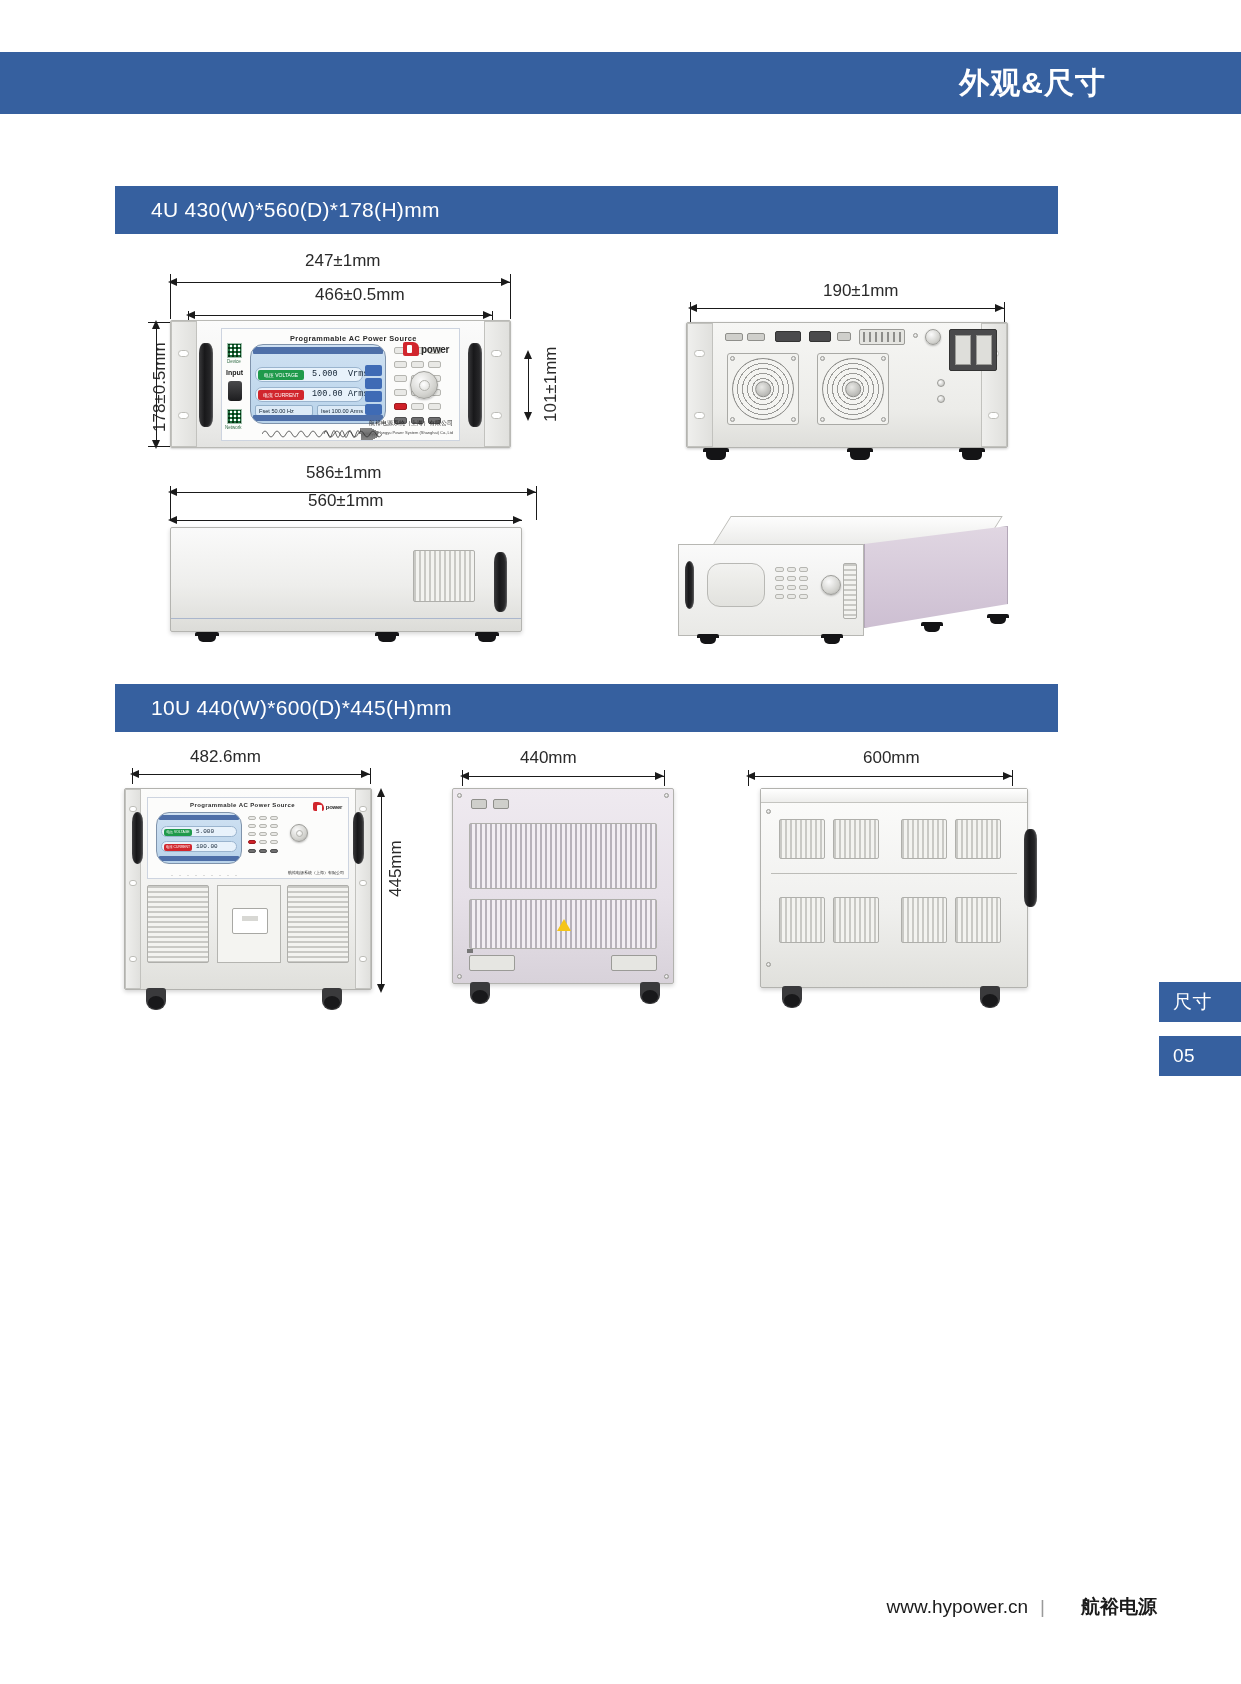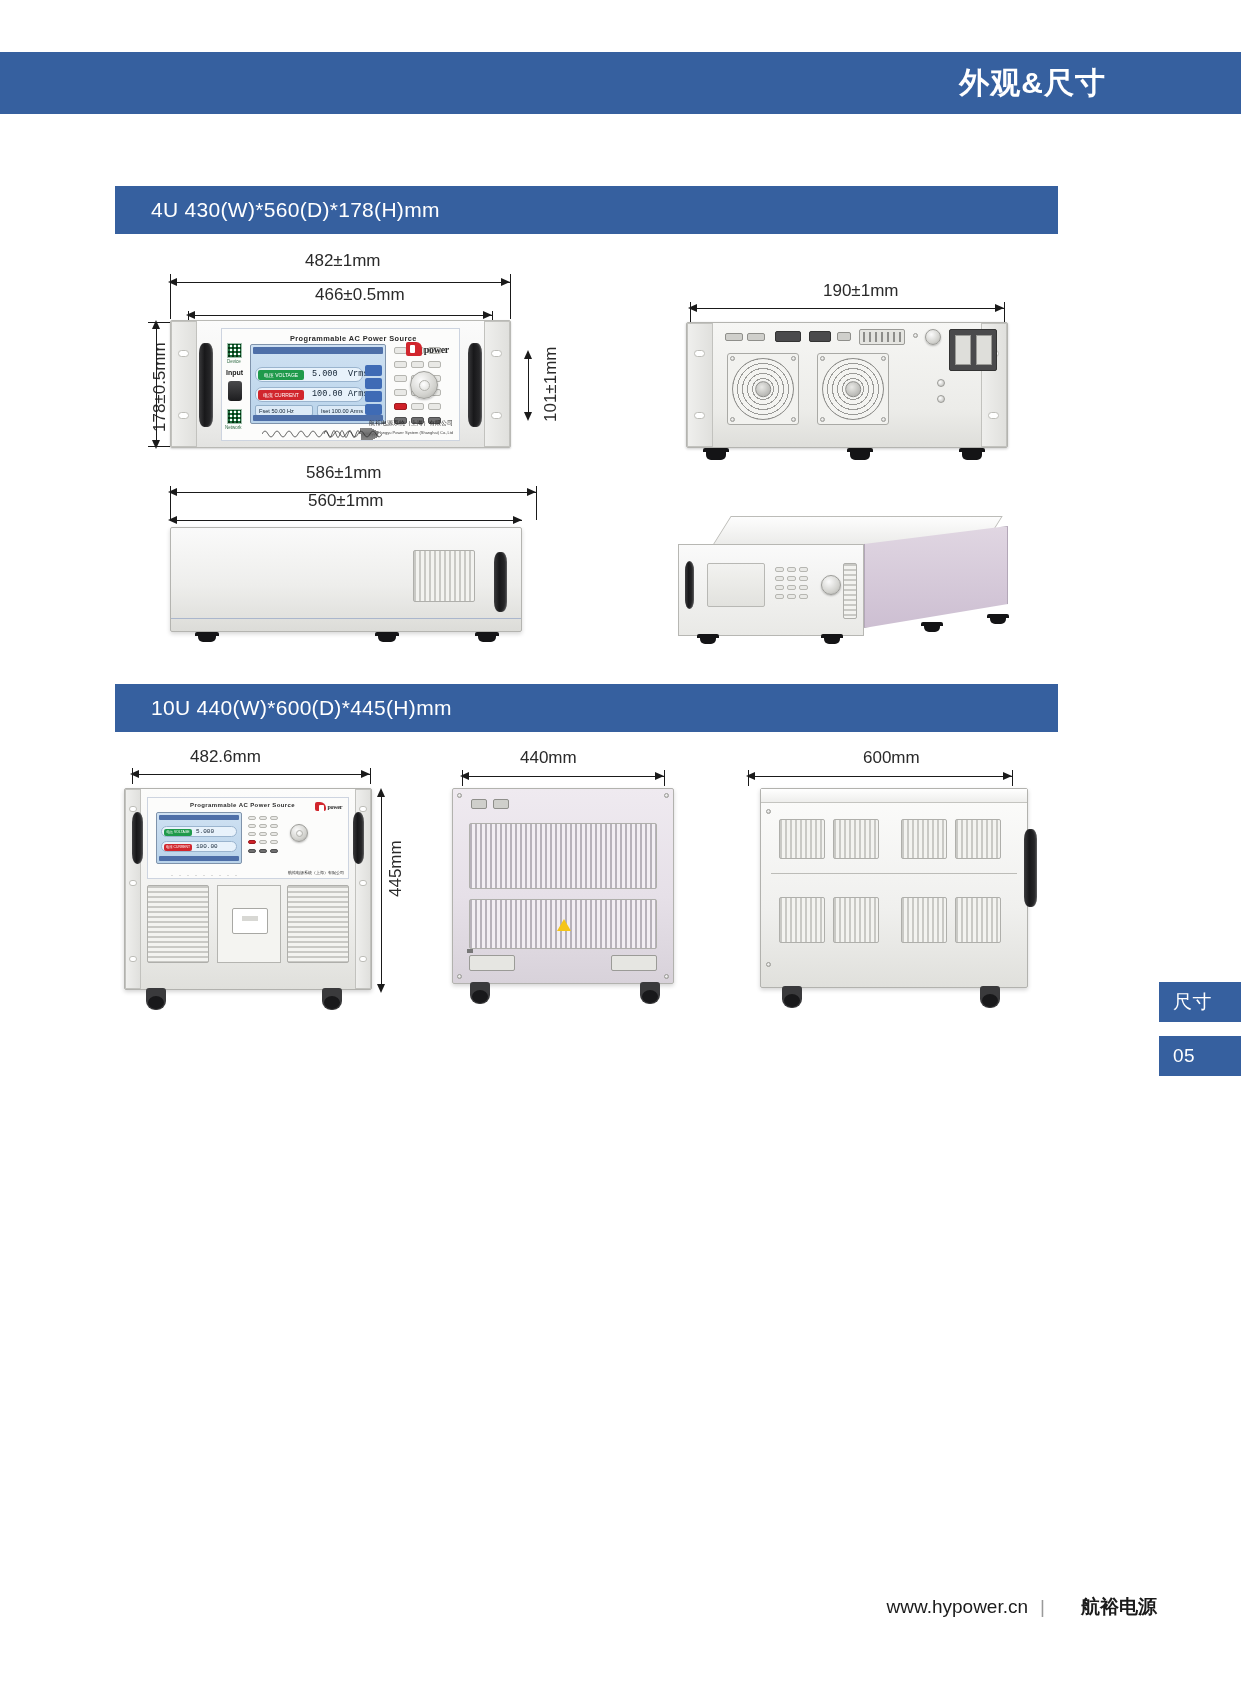--- a/index.html
+++ b/index.html
@@ -134,21 +134,21 @@
     font-size: 7.4px;
     font-weight: bold;
     color: #2b2b2b;
     letter-spacing: .4px;
     white-space: nowrap;
   }
   .lcd {
     position: absolute;
     background: linear-gradient(180deg,#cfe1f2,#b9d3ea);
     border: 1px solid #7f93ab;
-    border-radius: 2px;
+    border-radius: 13px;
     overflow: hidden;
   }
   .lcd-topbar {
     position: absolute;
     left: 2px; right: 2px; top: 2px; height: 7px;
     background: #4e6fa8;
     border-radius: 1px;
   }
   .lcd-botbar {
     position: absolute;
@@ -270,21 +270,20 @@
     left: 4px; top: 3px;
     width: 5px; height: 8px;
     background: #fff;
     border-radius: 1px;
   }
   .logo-word {
     font-size: 10px;
     font-weight: bold;
     color: #2b2b2b;
     letter-spacing: -.3px;
-    font-family: Liberation Serif, serif;
   }
   .company-cn {
     position: absolute;
     font-size: 6px;
     color: #222;
     white-space: nowrap;
     text-align: center;
   }
   .company-en {
     position: absolute;
@@ -462,21 +461,21 @@
 <body>
 
 <div class="page-header">
   <div class="title">外观&amp;尺寸</div>
 </div>
 
 <div class="section-bar" id="section-bar-4u">
   <div class="label">4U 430(W)*560(D)*178(H)mm</div>
 </div>
 
-<div class="dim" style="left:305px; top:251px;">482±1mm</div>
+<div class="dim" style="left:305px; top:251px;">247±1mm</div>
 <div class="hline" style="left:170px; top:282px; width:340px;"></div>
 <div class="arrow-l" style="left:168px; top:278px;"></div>
 <div class="arrow-r" style="left:501px; top:278px;"></div>
 <div class="tickv" style="left:170px; top:274px; height:45px;"></div>
 <div class="tickv" style="left:510px; top:274px; height:45px;"></div>
 
 <div class="dim" style="left:315px; top:285px;">466±0.5mm</div>
 <div class="hline" style="left:188px; top:315px; width:304px;"></div>
 <div class="arrow-l" style="left:186px; top:311px;"></div>
 <div class="arrow-r" style="left:483px; top:311px;"></div>

